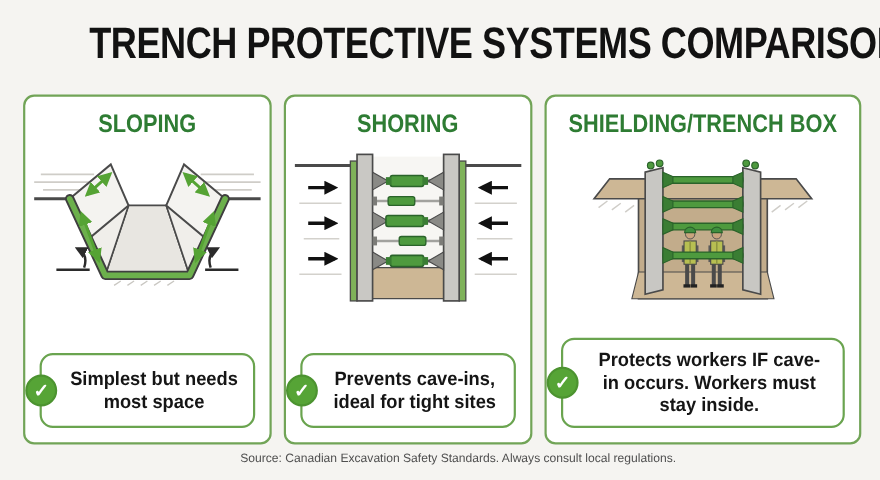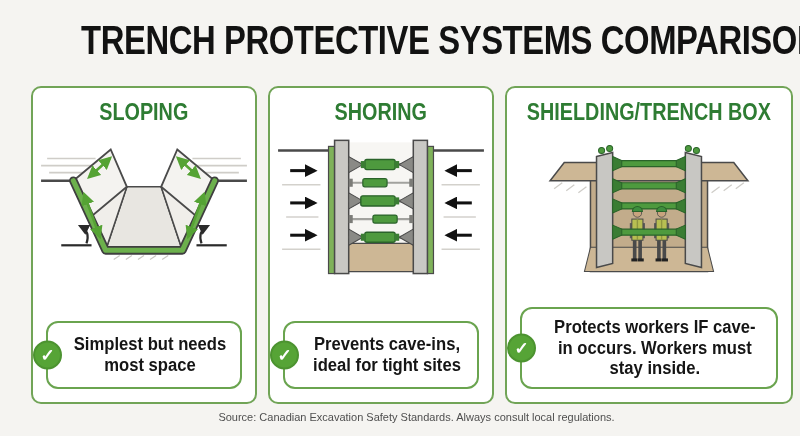--- a/index.html
+++ b/index.html
@@ -10,21 +10,21 @@
     position:relative;
   }
   .title-wrap { text-align:center; margin-top:18px; height:48px; }
   .title {
     display:inline-block;
     font-size:40px; font-weight:bold; color:#121212;
     letter-spacing:-0.5px; white-space:nowrap;
     transform:scaleX(0.82); transform-origin:center;
   }
   .cards {
-    display:flex; gap:11px; padding:0 31px; margin-top:20px;
+    display:flex; gap:11px; padding:0 21px; margin-top:20px;
     height:318px;
   }
   .card {
     flex:1 1 0; background:#ffffff;
     border:2px solid #71a457; border-radius:10px;
     display:flex; flex-direction:column; align-items:center;
     position:relative; overflow:visible;
   }
   .card-heading {
     margin-top:11px; font-size:23px; font-weight:bold; color:#2e7c33;

